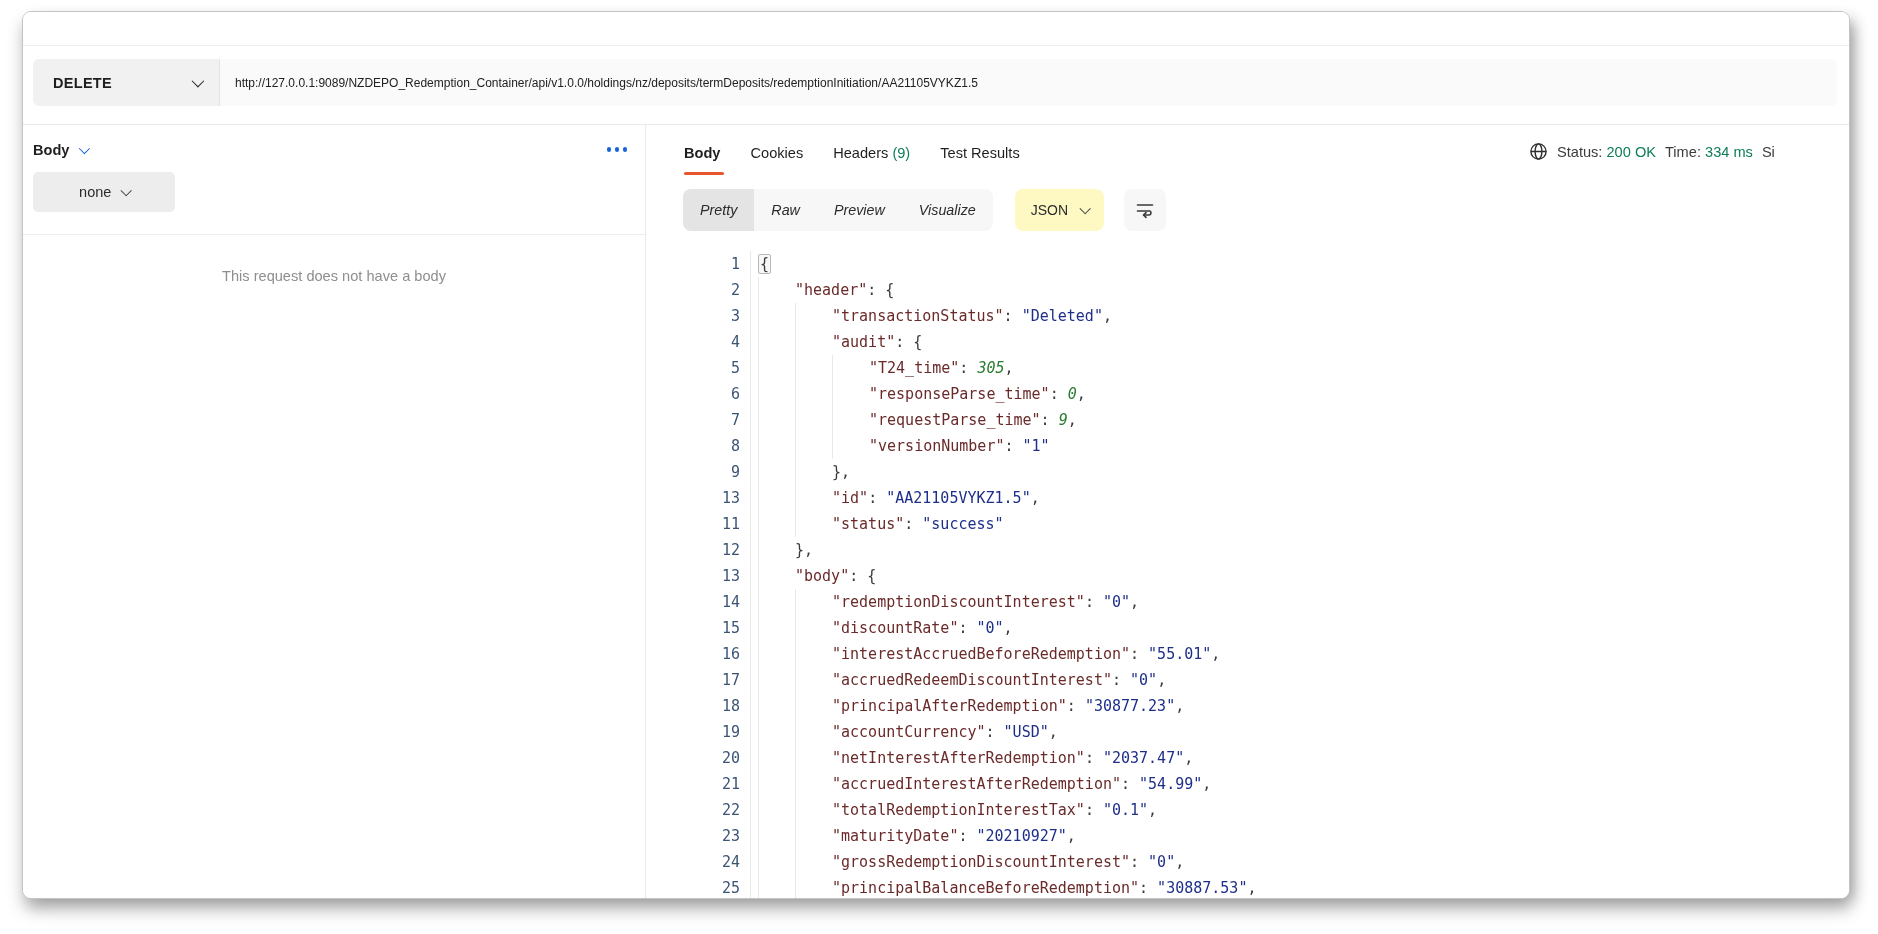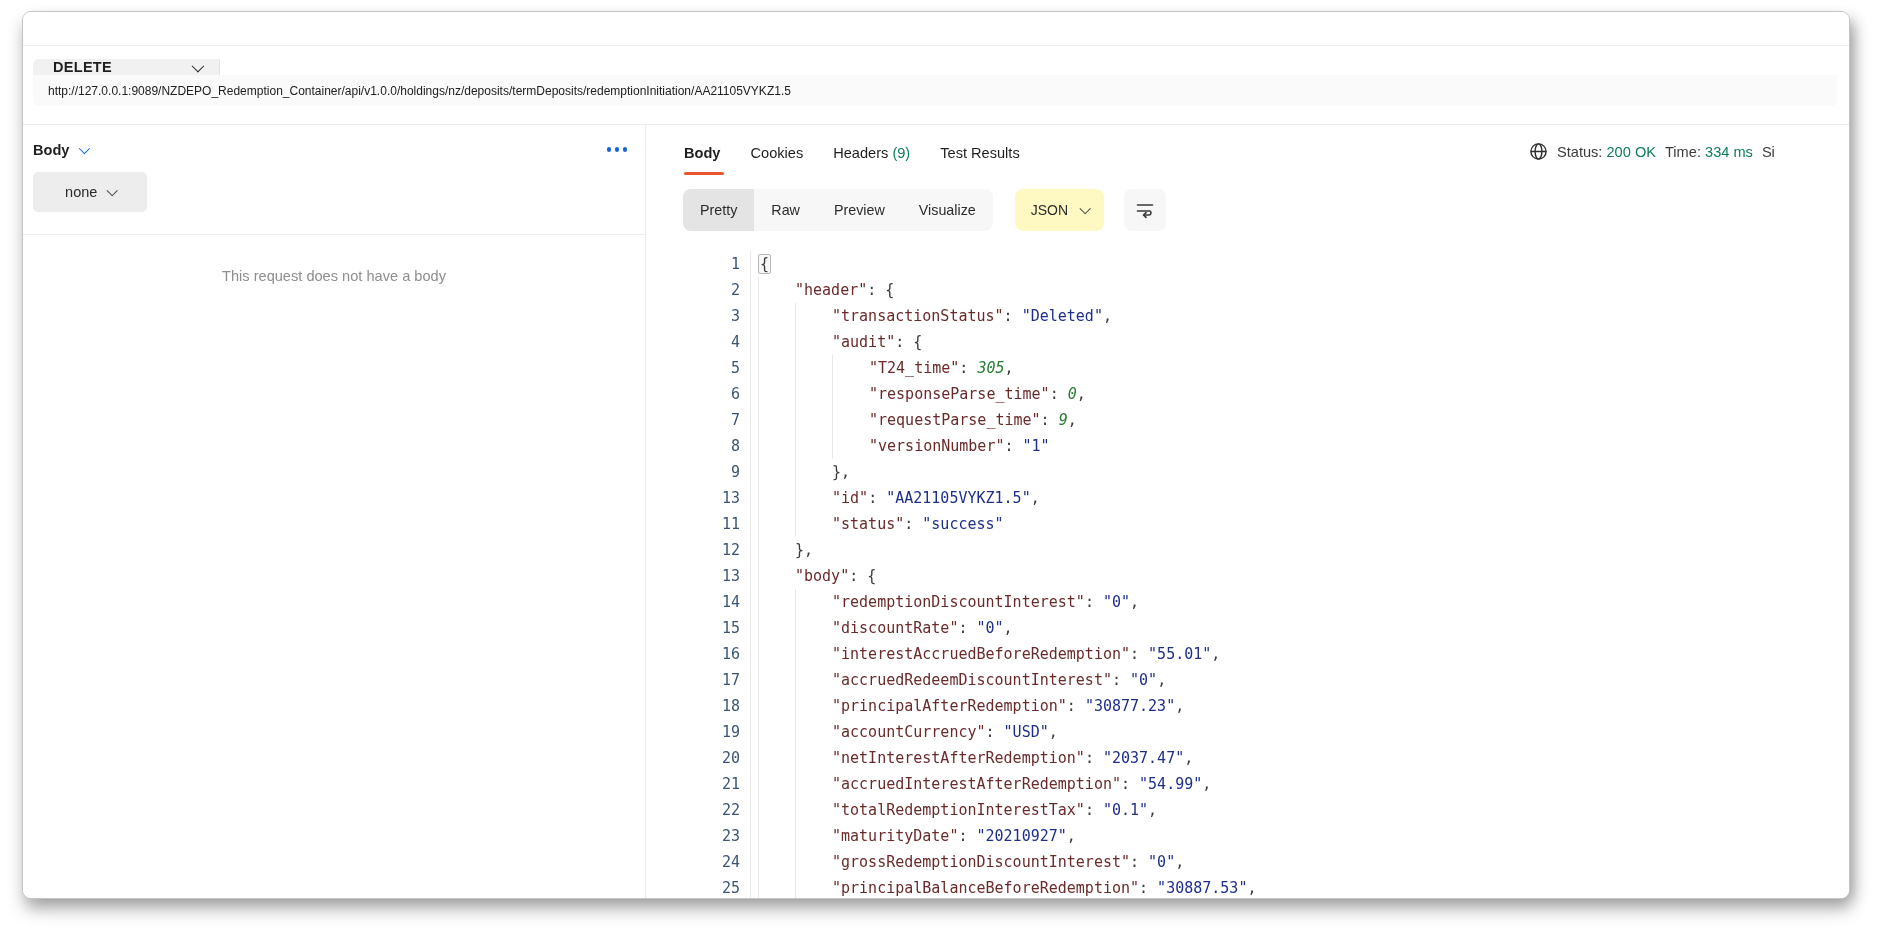--- a/index.html
+++ b/index.html
@@ -11,58 +11,58 @@
   }
   .window{
     position:absolute;left:22px;top:11px;width:1826px;height:886px;
     background:#fff;border:1px solid #c4c4c4;border-radius:9px;
     box-shadow:2px 10px 16px rgba(70,70,70,.45), 10px 4px 14px -6px rgba(70,70,70,.25);
     overflow:hidden;
   }
   
   .topstrip{position:absolute;left:0;top:0;right:0;height:33px;border-bottom:1px solid #ececec;background:#fff;}
   
-  .urlrow{position:absolute;left:10px;top:47px;right:12px;height:47px;display:flex;border-radius:6px;overflow:hidden;flex-direction:column;}
+  .urlrow{position:absolute;left:10px;top:47px;right:12px;height:47px;display:flex;border-radius:6px;overflow:hidden;}
   .method{
     width:148px;background:#f1f1f1;display:flex;align-items:center;justify-content:space-between;
     padding:0 18px 0 20px;font-weight:bold;font-size:14.5px;letter-spacing:.3px;cursor:pointer;border-right:1px solid #e2e2e2;
   }
   .urlfield{flex:1;background:#fafafa;display:flex;align-items:center;padding-left:15px;font-size:12px;color:#212121;white-space:nowrap;overflow:hidden;}
   .chev{width:8px;height:8px;border-right:1.7px solid currentColor;border-bottom:1.7px solid currentColor;transform:rotate(45deg) translateY(-2px);display:inline-block;}
   
   .maindiv{position:absolute;left:0;top:112px;right:0;height:1px;background:#e9e9e9;}
   
   .leftpane{position:absolute;left:0;top:113px;width:622px;bottom:0;border-right:1px solid #e9e9e9;background:#fff;}
   .lp-head{position:absolute;left:10px;top:17px;display:flex;align-items:center;font-size:14.6px;font-weight:bold;color:#1f1f1f;cursor:pointer;}
   .lp-head .chev{color:var(--link_blue);margin-left:10px;width:7px;height:7px;}
   .dots{position:absolute;right:18px;top:22px;display:flex;gap:3.5px;cursor:pointer;}
   .dots i{width:4.5px;height:4.5px;border-radius:50%;background:var(--link_blue);display:block;}
   .chip{
     position:absolute;left:10px;top:47px;height:40px;min-width:86px;background:#ededed;border-radius:5px;
-    display:flex;align-items:center;justify-content:center;gap:10px;font-size:14.5px;color:#2b2b2b;cursor:pointer;padding:0 14px;
+    display:flex;align-items:center;justify-content:center;gap:10px;font-size:14.5px;color:#2b2b2b;cursor:pointer;padding:0 28px;
   }
   .chip .chev{width:6.5px;height:6.5px;color:#444;}
   .lp-div{position:absolute;left:0;top:109px;right:0;height:1px;background:#ececec;}
   .emptymsg{position:absolute;left:0;top:143px;width:100%;text-align:center;color:#8e8e8e;font-size:14.6px;}
   
   .vscroll{position:absolute;left:635px;top:194px;width:12px;height:662px;background:#eeeeee;border-radius:6px;}
   
   .resppane{position:absolute;left:623px;top:113px;right:0;bottom:0;background:#fff;}
   .rtabs{position:absolute;left:38px;top:20px;display:flex;gap:30px;font-size:14.6px;color:#1f1f1f;}
   .rtab{position:relative;cursor:pointer;padding-bottom:14px;}
   .rtab.active{font-weight:bold;}
   .rtab .cnt{color:var(--success_green);margin-left:4px;}
   .underline{position:absolute;left:0;bottom:0;width:40px;height:3.5px;border-radius:2px;background:var(--accent_orange);}
   .meta{position:absolute;left:883px;top:17px;display:flex;align-items:center;gap:9px;font-size:14.6px;color:#3c3c3c;white-space:nowrap;}
   .meta .val{color:var(--success_green);}
   .metafade{position:absolute;right:0;top:0;width:42px;height:62px;background:linear-gradient(to right, rgba(255,255,255,0), #ffffff 75%);pointer-events:none;}
   
   .toolbar{position:absolute;left:37px;top:64px;display:flex;align-items:center;}
   .segctl{display:flex;background:#f7f7f7;border-radius:8px;overflow:hidden;height:42px;}
-  .seg{display:flex;align-items:center;padding:0 17px;font-size:14.3px;color:#2b2b2b;cursor:pointer;}
+  .seg{display:flex;align-items:center;padding:0 17px;font-size:14.3px;color:#2b2b2b;cursor:pointer;font-style:italic;}
   .seg.active{background:#e4e4e4;}
   .jsonbtn{margin-left:22px;height:42px;background:#fef9c3;border-radius:8px;display:flex;align-items:center;gap:12px;padding:0 16px;font-size:14px;color:#2b2b2b;cursor:pointer;}
   .jsonbtn .chev{width:6.5px;height:6.5px;color:#444;}
   .wrapbtn{margin-left:20px;width:42px;height:42px;background:#f7f7f7;border-radius:8px;display:flex;align-items:center;justify-content:center;cursor:pointer;}
   
   .codearea{position:absolute;left:0;top:120px;right:0;bottom:0;overflow:hidden;padding-top:6px;font-family:"DejaVu Sans Mono", monospace;font-size:15px;}
   .cl{display:flex;height:26px;line-height:26px;white-space:pre;}
   .ln{width:94px;text-align:right;padding-right:10px;border-right:1px solid #e8e8e8;color:#3c5575;flex:0 0 auto;}
   .cd{margin-left:7px;}
   .gd{display:inline-block;width:36px;height:26px;border-left:1px solid #e8e8e8;vertical-align:top;}

